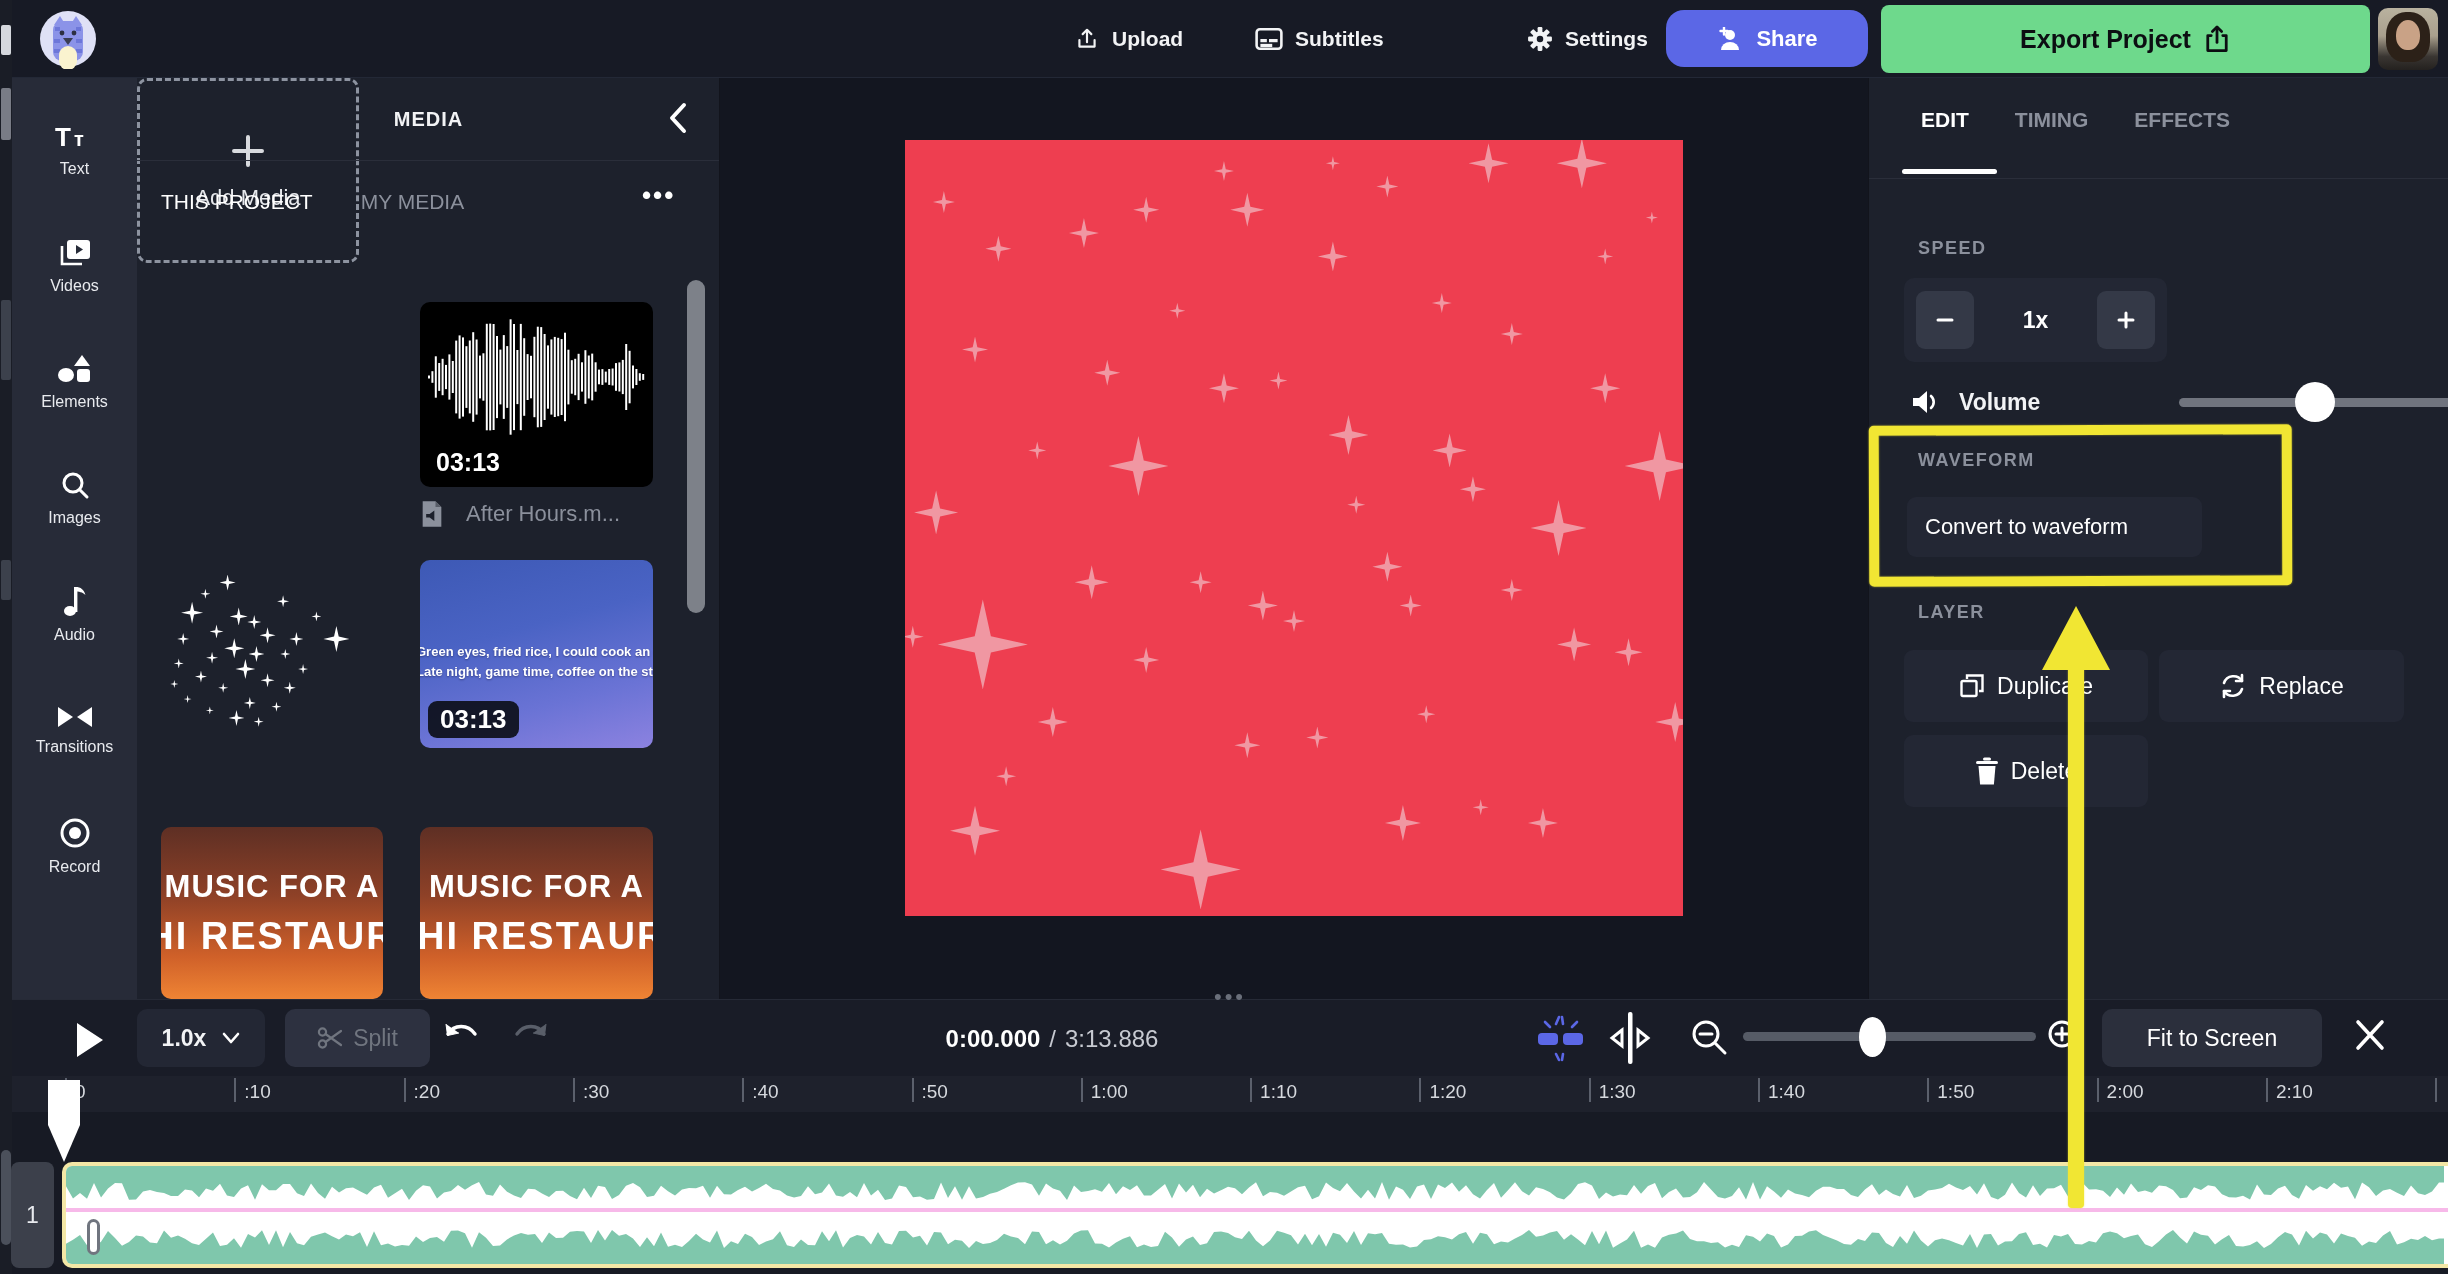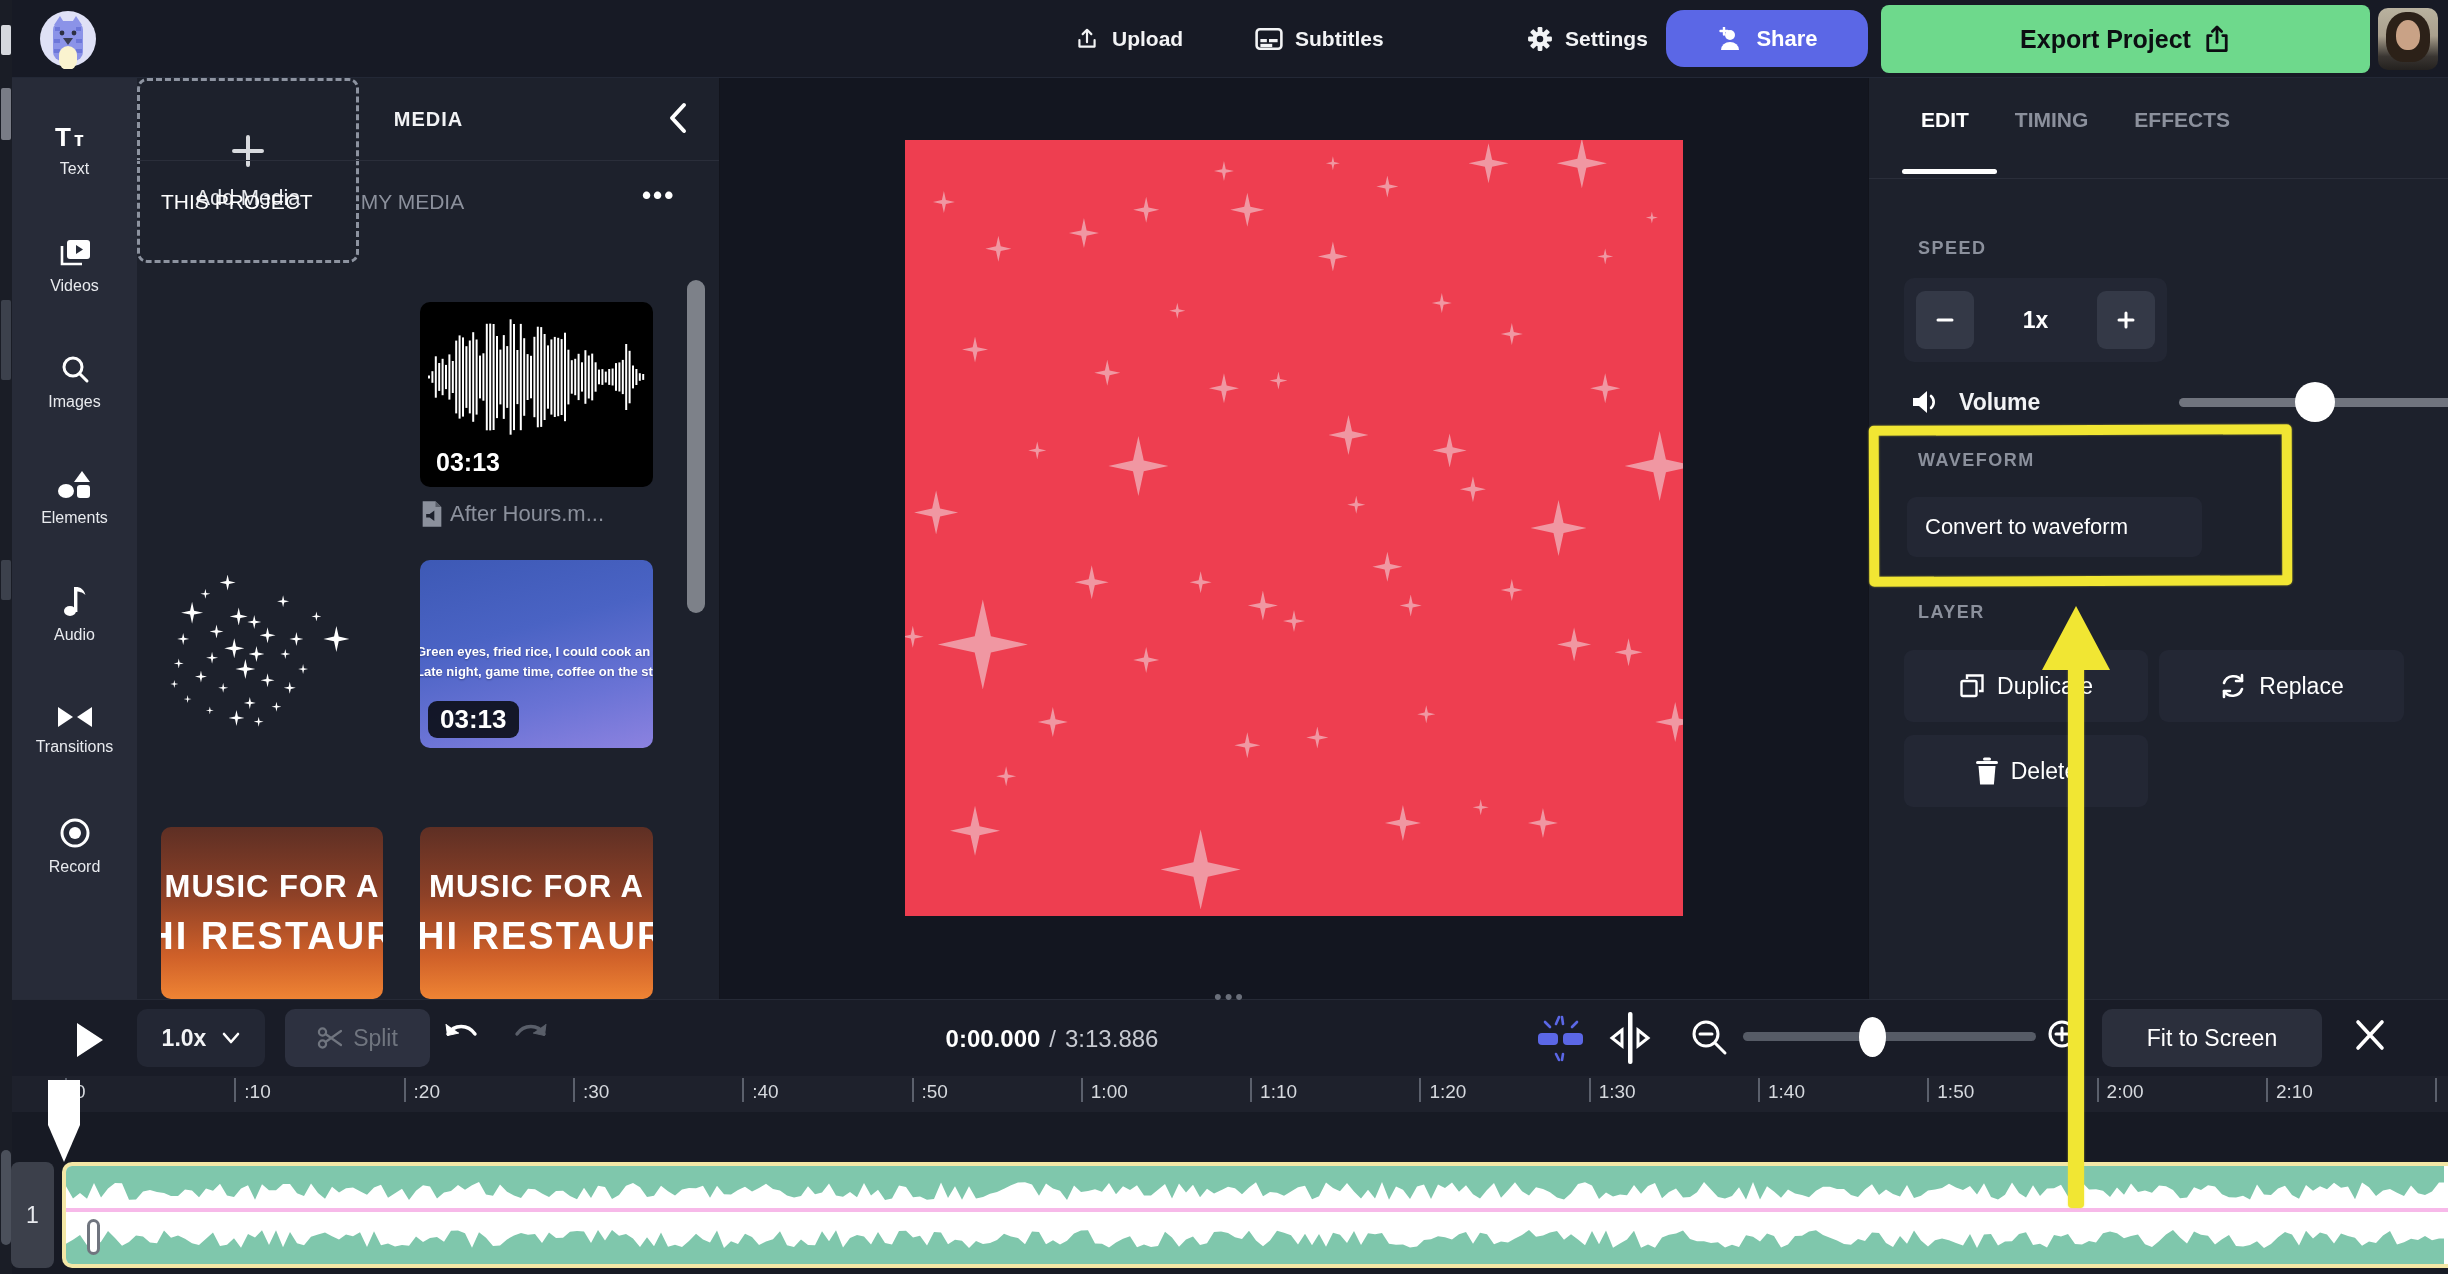--- a/index.html
+++ b/index.html
@@ -41,21 +41,21 @@
   #collapse-btn{position:absolute;right:32px;top:24px;cursor:pointer;}
   #media-menu{position:absolute;left:505px;top:102px;color:#fff;font-size:26px;letter-spacing:2px;cursor:pointer;font-weight:700;}
   .media-tabs{position:absolute;left:24px;top:112px;display:flex;gap:48px;font-size:21px;}
   .mtab{cursor:pointer;color:#8b909c;padding-bottom:6px;}
   .mtab.active{color:#fff;}
   .tile{position:absolute;border-radius:10px;overflow:hidden;cursor:pointer;}
   #add-media{left:24px;top:224px;width:222px;height:185px;border:3px dashed #8d93a0;border-radius:10px;background:transparent;
     display:flex;flex-direction:column;align-items:center;justify-content:center;gap:14px;color:#e6e8ec;font-size:22px;cursor:pointer;}
   #audio-tile{left:283px;top:224px;width:233px;height:185px;background:#000;}
   .dur-plain{position:absolute;left:16px;bottom:10px;font-size:25px;font-weight:700;color:#fff;}
-  .caption{position:absolute;height:32px;display:flex;align-items:center;gap:6px;color:#8b909c;font-size:22px;}
+  .caption{position:absolute;height:32px;display:flex;align-items:center;gap:22px;color:#8b909c;font-size:22px;}
   .caption svg{flex:0 0 auto;}
   #twinkle-tile{left:24px;top:482px;width:222px;height:188px;background:transparent;}
   #source-tile{left:283px;top:482px;width:233px;height:188px;background:linear-gradient(165deg,#3d59b5 0%,#4a63c4 38%,#6a73d5 72%,#8c82e0 100%);}
   .lyrics{position:absolute;left:-4px;top:82px;width:260px;color:#fff;font-size:13px;font-weight:700;line-height:1.55;white-space:nowrap;text-shadow:0 1px 2px rgba(0,0,40,.4);}
   .dur-badge{position:absolute;left:8px;bottom:10px;background:rgba(8,10,16,.88);border-radius:9px;padding:3px 12px;font-size:26px;font-weight:700;color:#fff;}
   .music-tile{top:749px;height:172px;background:linear-gradient(180deg,#5e2f24 0%,#8e4127 40%,#cf6029 75%,#ef8434 100%);
     display:flex;flex-direction:column;align-items:center;justify-content:center;gap:10px;color:#fff;overflow:hidden;}
   .music-tile .l1{font-size:31px;font-weight:700;letter-spacing:1px;white-space:nowrap;}
   .music-tile .l2{font-size:38px;font-weight:700;letter-spacing:2px;white-space:nowrap;}
   #music-tile-1{left:24px;width:222px;}
@@ -237,33 +237,33 @@
     </div>
     <div class="side-item">
       <svg width="34" height="30" viewBox="0 0 34 30">
         <path d="M4 8 v18 h20" fill="none" stroke="#fff" stroke-width="2.6"></path>
         <rect x="9" y="2" width="23" height="19" rx="3" fill="#fff"></rect>
         <path d="M18 7 l7 4.5 -7 4.5 Z" fill="#272b38"></path>
       </svg>
       <span class="lbl">Videos</span>
     </div>
     <div class="side-item">
-      <svg width="30" height="30" viewBox="0 0 30 30" fill="none" stroke="#fff" stroke-width="3" stroke-linecap="round">
-        <circle cx="13" cy="13" r="9"></circle>
-          <path d="M20 20 L27 27"></path>
-      </svg>
-      <span class="lbl">Images</span>
-    </div>
-    <div class="side-item">
       <svg width="36" height="30" viewBox="0 0 36 30" fill="#fff">
         <path d="M25 1 L33 12 H17 Z"></path>
         <ellipse cx="9" cy="21" rx="8" ry="7"></ellipse>
         <rect x="20" y="15" width="13" height="13" rx="3"></rect>
       </svg>
       <span class="lbl">Elements</span>
+    </div>
+    <div class="side-item">
+      <svg width="30" height="30" viewBox="0 0 30 30" fill="none" stroke="#fff" stroke-width="3" stroke-linecap="round">
+        <circle cx="13" cy="13" r="9"></circle>
+          <path d="M20 20 L27 27"></path>
+      </svg>
+      <span class="lbl">Images</span>
     </div>
     <div class="side-item">
       <svg width="24" height="32" viewBox="0 0 24 32" fill="#fff">
         <ellipse cx="7" cy="26" rx="6" ry="5"></ellipse>
         <rect x="11" y="2" width="3.4" height="25"></rect>
         <path d="M11 2 h3.4 c5 1 7 4 8 8 c-3 -3 -6 -3.5 -11.4 -3.5 Z"></path>
       </svg>
       <span class="lbl">Audio</span>
     </div>
     <div class="side-item">

